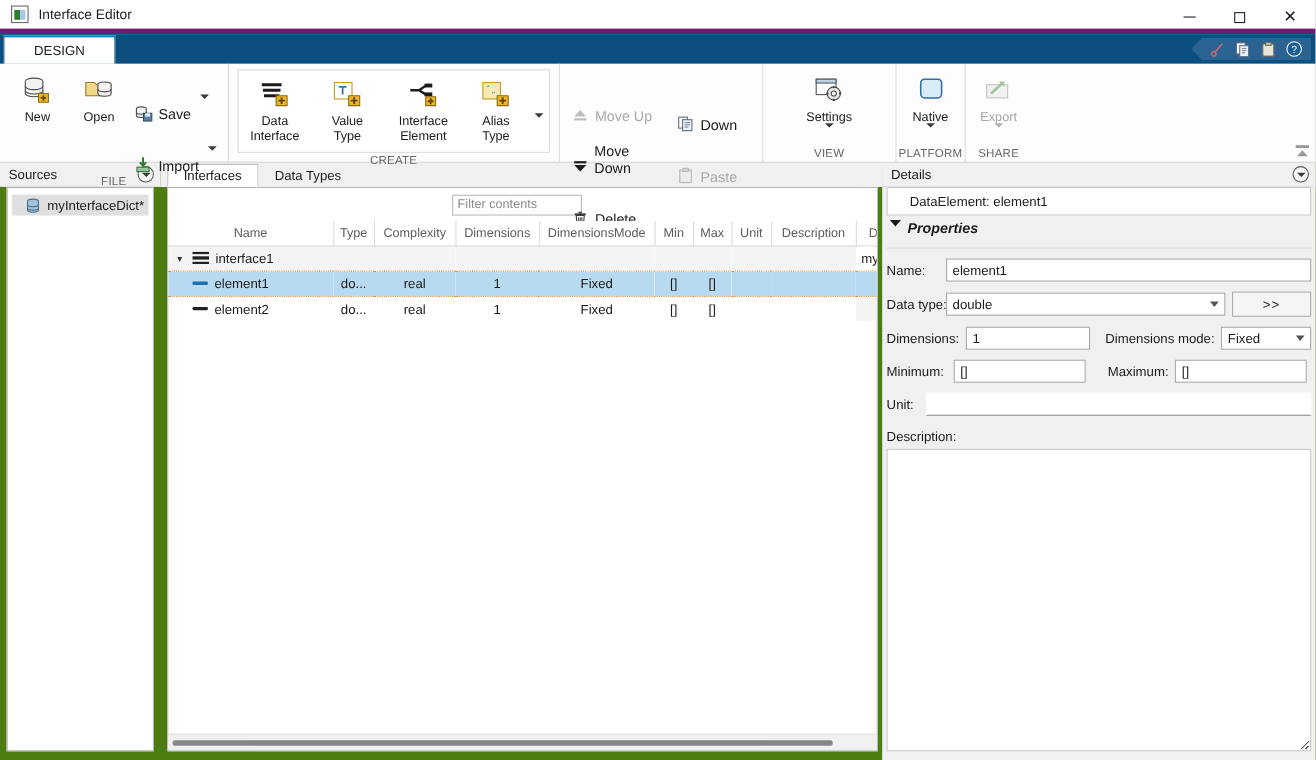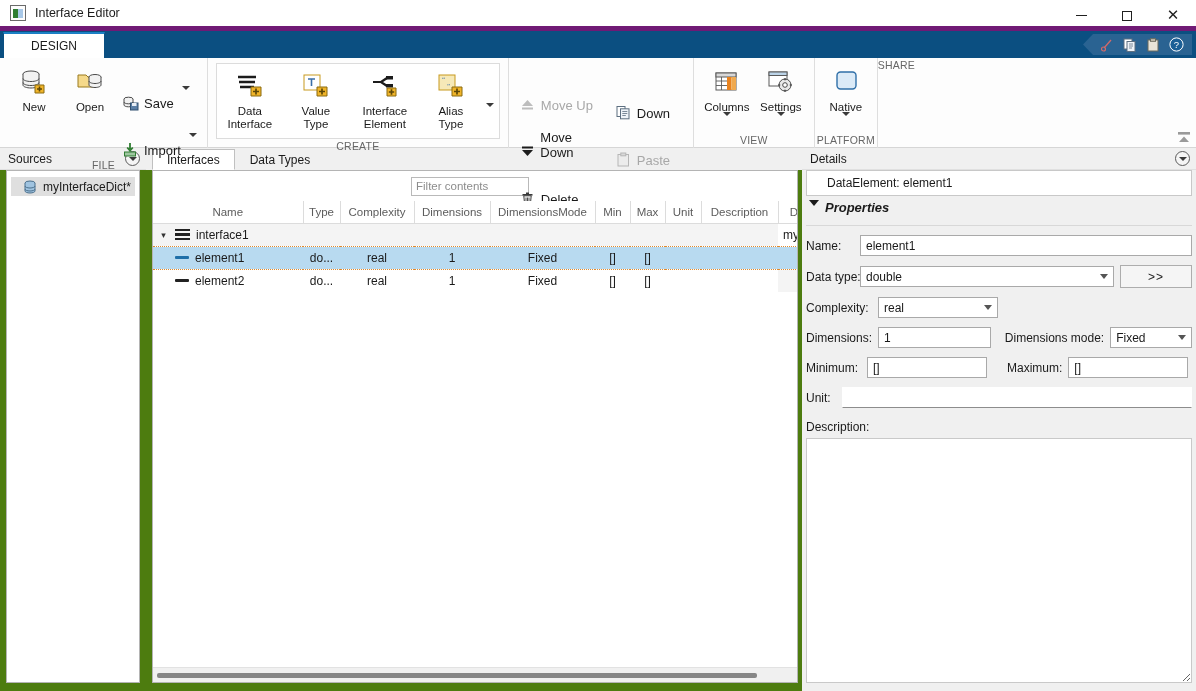--- a/index.html
+++ b/index.html
@@ -441,33 +441,20 @@
     </div>
     <div class="rgroup-label">EDIT</div>
   </div>
 
 
   <div class="rgroup">
     <div class="rgroup-body" style="width:120px;justify-content:center;">
       <div class="big-btn">
         <span class="ico">
           <svg width="28" height="26" viewBox="0 0 28 26">
-            <rect x="3" y="4" width="20" height="17" fill="#fff" stroke="#5a5a5a"></rect>
-            <rect x="3" y="4" width="20" height="4" fill="#d8d8d8" stroke="#5a5a5a"></rect>
-            <rect x="14" y="8" width="4.5" height="13" fill="#e8821e"></rect>
-            <rect x="18.5" y="8" width="4.5" height="13" fill="#f0a94e"></rect>
-            <path d="M8.5 8v13M3 12h11M3 16.5h11" stroke="#5a5a5a" stroke-width=".9"></path>
-          </svg>
-        </span>
-        <span class="lbl">Columns</span>
-        <span style="margin-top:2px;"><span class="caret-dn"></span></span>
-      </div>
-      <div class="big-btn">
-        <span class="ico">
-          <svg width="28" height="26" viewBox="0 0 28 26">
             <rect x="2" y="3" width="18" height="14" fill="#fff" stroke="#5a5a5a"></rect>
             <rect x="2" y="3" width="18" height="3.5" fill="#bcd4e8" stroke="#5a5a5a"></rect>
             <circle cx="18" cy="16" r="6" fill="#e9e9e9" stroke="#4a4a4a"></circle>
             <circle cx="18" cy="16" r="2.3" fill="#fff" stroke="#4a4a4a"></circle>
             <path d="M18 9.2v2M18 20.8v2M11.2 16h2M22.8 16h2" stroke="#4a4a4a" stroke-width="1.6"></path>
           </svg>
         </span>
         <span class="lbl">Settings</span>
         <span style="margin-top:2px;"><span class="caret-dn"></span></span>
       </div>
@@ -484,20 +471,33 @@
           </svg>
         </span>
         <span class="lbl">Native</span>
         <span style="margin-top:2px;"><span class="caret-dn"></span></span>
       </div>
     </div>
     <div class="rgroup-label">PLATFORM</div>
   </div>
 
   <div class="rgroup">
+    <div class="rgroup-body" style="width:60px;justify-content:center;">
+      <div class="big-btn disabled">
+        <span class="ico">
+          <svg width="28" height="26" viewBox="0 0 28 26">
+            <rect x="3" y="8" width="19" height="12" fill="#f2f2f2" stroke="#c4c4c4"></rect>
+            <path d="M7 16 L18 6" stroke="#9ec79e" stroke-width="2.4" fill="none"></path>
+            <path d="M14 5h5v5z" fill="#9ec79e"></path>
+          </svg>
+        </span>
+        <span class="lbl">Export</span>
+        <span style="margin-top:2px;"><span class="caret-dn dim"></span></span>
+      </div>
+    </div>
     <div class="rgroup-label">SHARE</div>
   </div>
 
   <div class="ribbon-collapse">
     <svg width="14" height="13" viewBox="0 0 14 13">
         <rect x="1" y="1" width="12" height="2.6" fill="#9a9a9a"></rect>
         <path d="M7 5.5 12 11H2z" fill="#9a9a9a"></path>
       </svg>
   </div>
 </div>
@@ -656,27 +656,20 @@
 
       <div class="frow">
         <span class="flabel" style="width:48px;">Data type:</span>
         <div class="fsel" style="flex:1;">
           <span class="val">double</span>
           <span class="chev"></span>
         </div>
         <div class="btn-more">&gt;&gt;</div>
       </div>
 
-      <div class="frow">
-        <span class="flabel" style="width:66px;">Complexity:</span>
-        <div class="fsel" style="width:120px;">
-          <span class="val">real</span>
-          <span class="chev"></span>
-        </div>
-      </div>
 
       <div class="frow">
         <span class="flabel" style="width:66px;">Dimensions:</span>
         <input class="fin" style="width: 116px;" type="text" value="1">
         <span class="flabel" style="margin-left:8px;">Dimensions mode:</span>
         <div class="fsel" style="width:84px;">
           <span class="val">Fixed</span>
           <span class="chev"></span>
         </div>
       </div>

